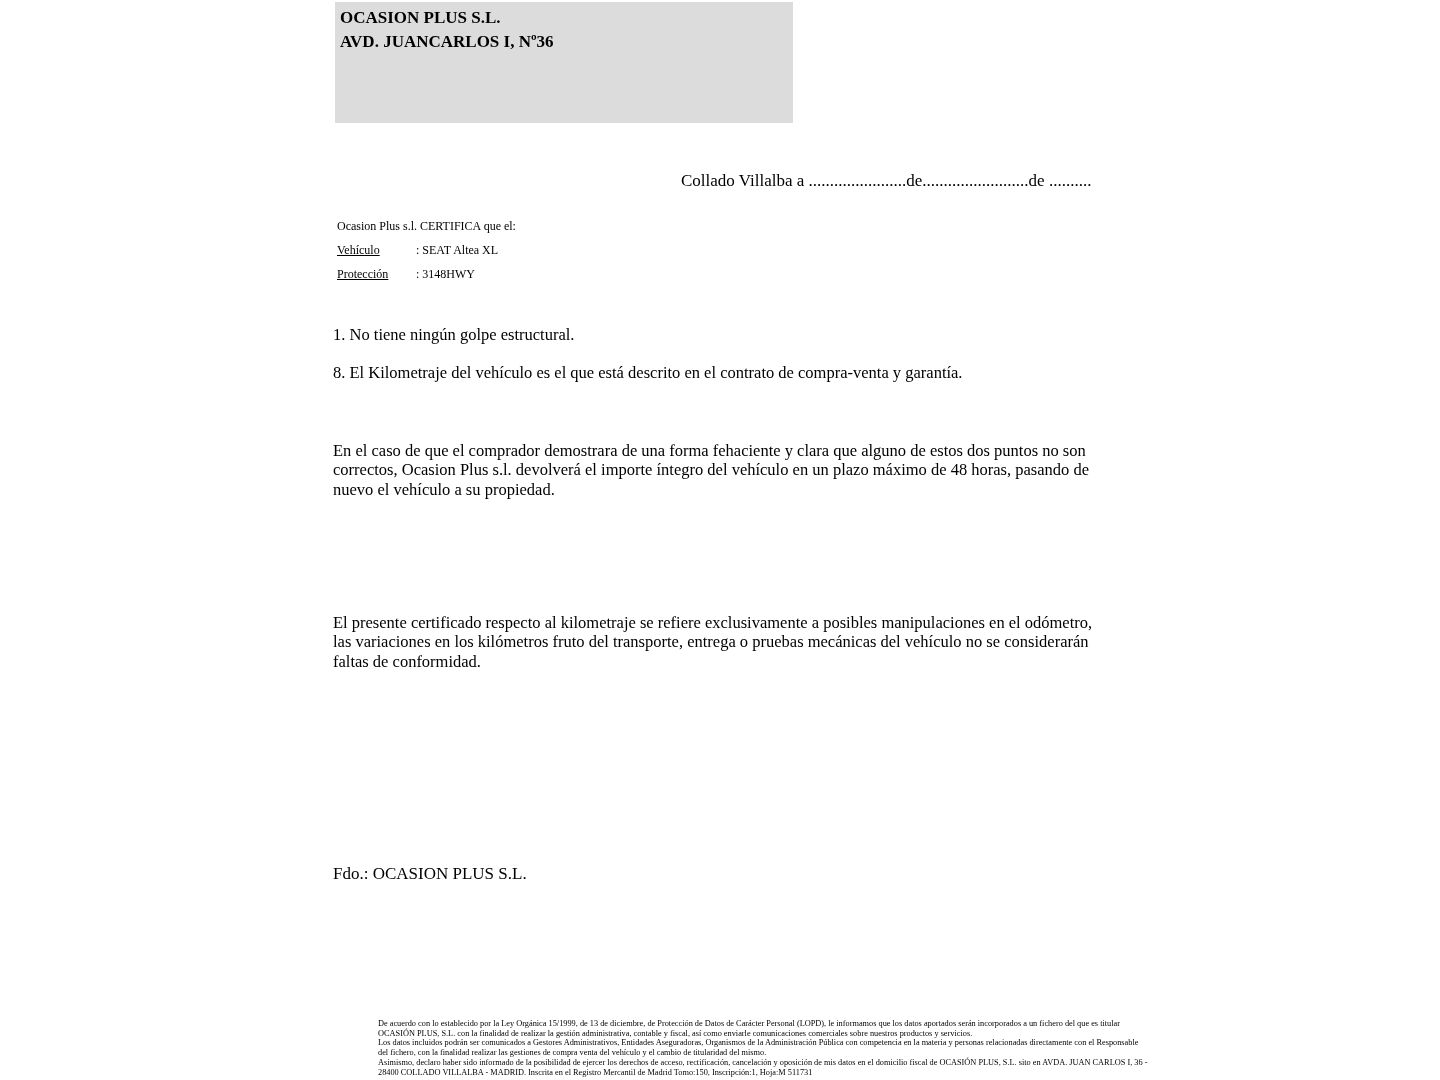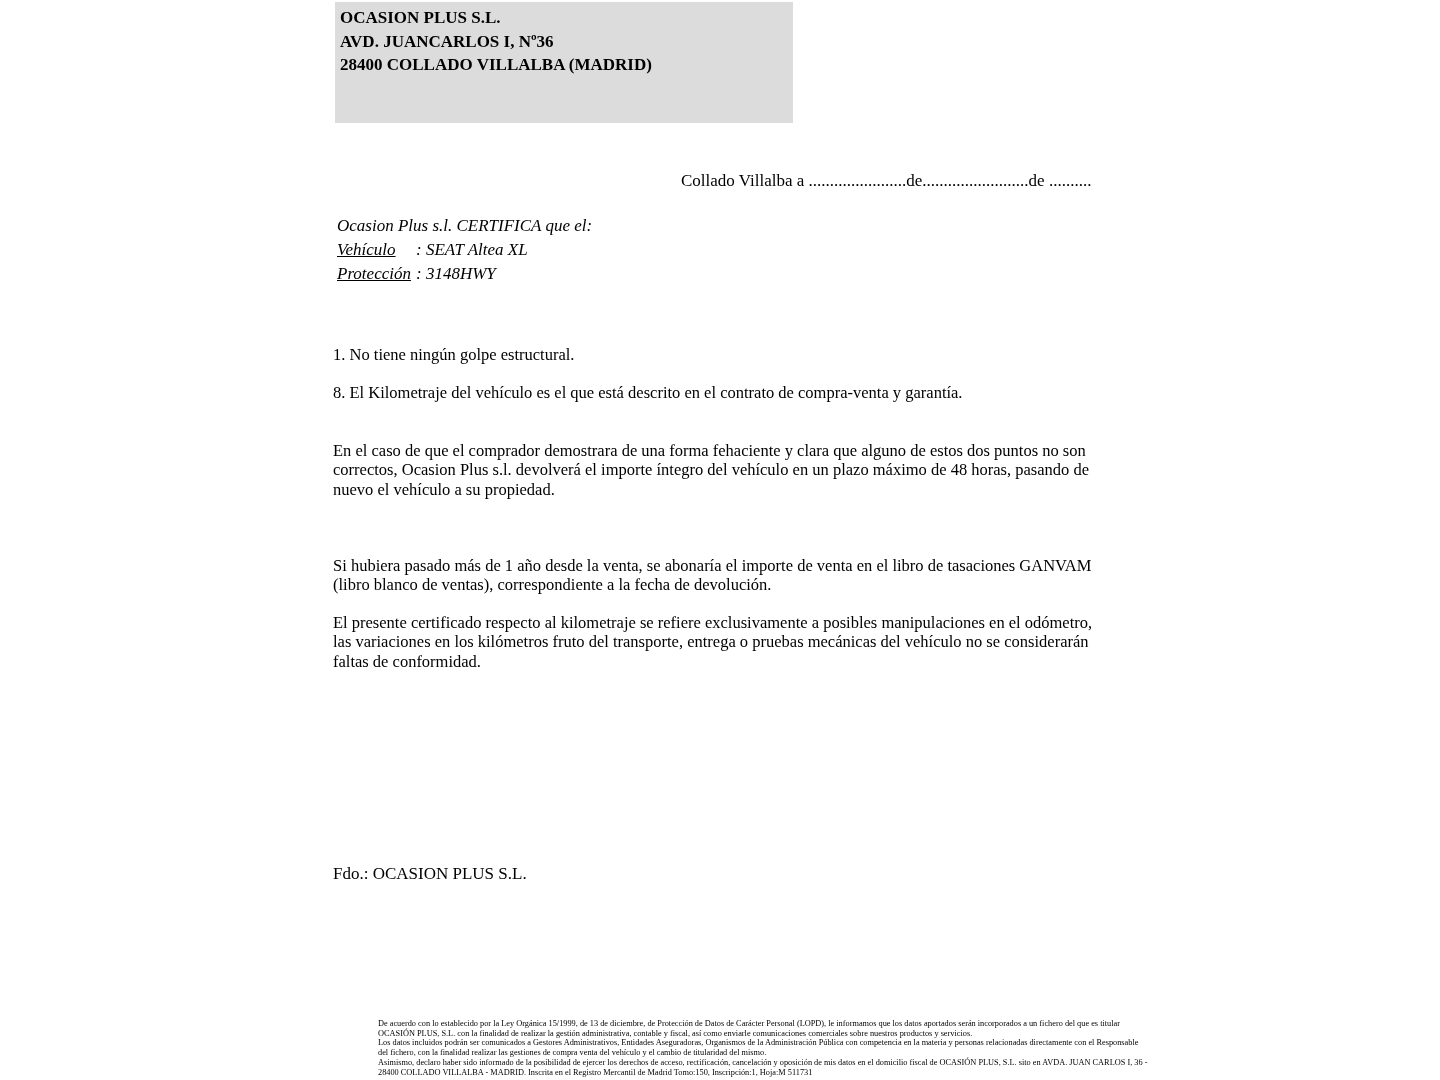--- a/index.html
+++ b/index.html
@@ -36,40 +36,38 @@
     position: absolute;
     left: 681px;
     top: 171px;
     font-size: 17px;
     white-space: nowrap;
   }
   .cert-block {
     position: absolute;
     left: 337px;
     top: 214px;
-    font-size: 17px;
+    font-size: 12px;
     line-height: 24px;
-    font-style: italic;
   }
   .field-label-wrap {
     display: inline-block;
     width: 79px;
   }
   .field-label {
     text-decoration: underline;
     text-align: right;
   }
   .points-block {
     position: absolute;
     left: 333px;
     top: 325px;
     width: 780px;
     font-size: 16.5px;
     line-height: 19.3px;
-    margin-top: 20px;
   }
   .points-block .point + .point {
     margin-top: 19px;
   }
   .body-par {
     position: absolute;
     left: 333px;
     width: 766px;
     font-size: 16.5px;
     line-height: 19.3px;
@@ -96,42 +94,40 @@
   }
 </style>
 </head>
 <body>
 
 <div class="page">
 
   <div class="header-box">
     <div class="line">OCASION PLUS S.L.</div>
     <div class="line">AVD. JUANCARLOS I, Nº36</div>
-    <div class="line">28400 COLLADO VILLALBA (MADRID)</div>
   </div>
 
   <div class="date-line">Collado Villalba a .......................de.........................de ..........</div>
 
   <div class="cert-block">
     <div>Ocasion Plus s.l. CERTIFICA que el:</div>
     <div>
       <span class="field-label-wrap"><span class="field-label">Vehículo</span></span><span>: SEAT Altea XL</span>
     </div>
     <div>
       <span class="field-label-wrap"><span class="field-label">Protección</span></span><span>: 3148HWY</span>
     </div>
   </div>
 
   <div class="points-block">
     <div class="point">1. No tiene ningún golpe estructural.</div>
     <div class="point">8. El Kilometraje del vehículo es el que está descrito en el contrato de compra-venta y garantía.</div>
   </div>
 
   <div class="body-par par-1">En el caso de que el comprador demostrara de una forma fehaciente y clara que alguno de estos dos puntos no son correctos, Ocasion Plus s.l. devolverá el importe íntegro del vehículo en un plazo máximo de 48 horas, pasando de nuevo el vehículo a su propiedad.</div>
-  <div class="body-par par-3">Si hubiera pasado más de 1 año desde la venta, se abonaría el importe de venta en el libro de tasaciones GANVAM (libro blanco de ventas), correspondiente a la fecha de devolución.</div>
   <div class="body-par par-4">El presente certificado respecto al kilometraje se refiere exclusivamente a posibles manipulaciones en el odómetro, las variaciones en los kilómetros fruto del transporte, entrega o pruebas mecánicas del vehículo no se considerarán faltas de conformidad.</div>
 
   <div class="signature-line">Fdo.: OCASION PLUS S.L.</div>
 
   <div class="legal-footer">
     <div>De acuerdo con lo establecido por la Ley Orgánica 15/1999, de 13 de diciembre, de Protección de Datos de Carácter Personal (LOPD), le informamos que los datos aportados serán incorporados a un fichero del que es titular OCASIÓN PLUS, S.L. con la finalidad de realizar la gestión administrativa, contable y fiscal, así como enviarle comunicaciones comerciales sobre nuestros productos y servicios.</div>
     <div>Los datos incluidos podrán ser comunicados a Gestores Administrativos, Entidades Aseguradoras, Organismos de la Administración Pública con competencia en la materia y personas relacionadas directamente con el Responsable del fichero, con la finalidad realizar las gestiones de compra venta del vehículo y el cambio de titularidad del mismo.</div>
     <div>Asimismo, declaro haber sido informado de la posibilidad de ejercer los derechos de acceso, rectificación, cancelación y oposición de mis datos en el domicilio fiscal de OCASIÓN PLUS, S.L. sito en AVDA. JUAN CARLOS I, 36 - 28400 COLLADO VILLALBA - MADRID. Inscrita en el Registro Mercantil de Madrid Tomo:150, Inscripción:1, Hoja:M 511731</div>
   </div>
 

